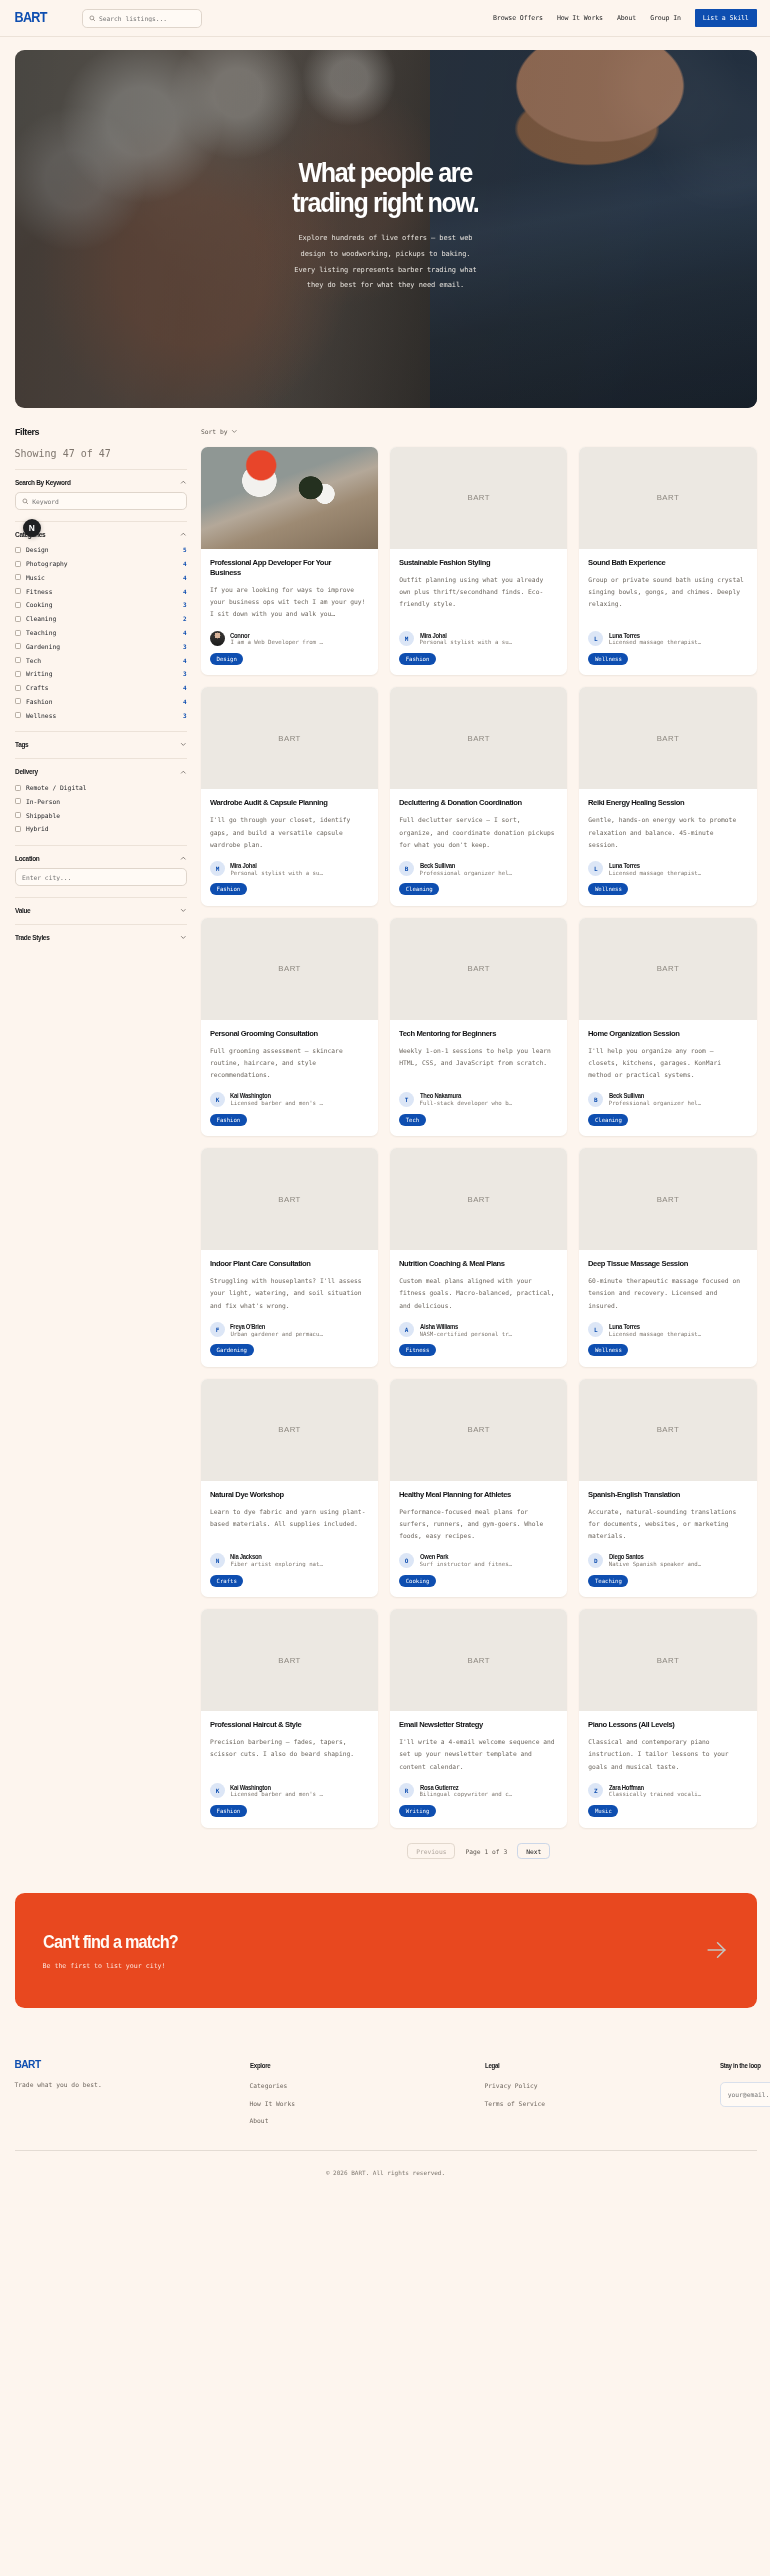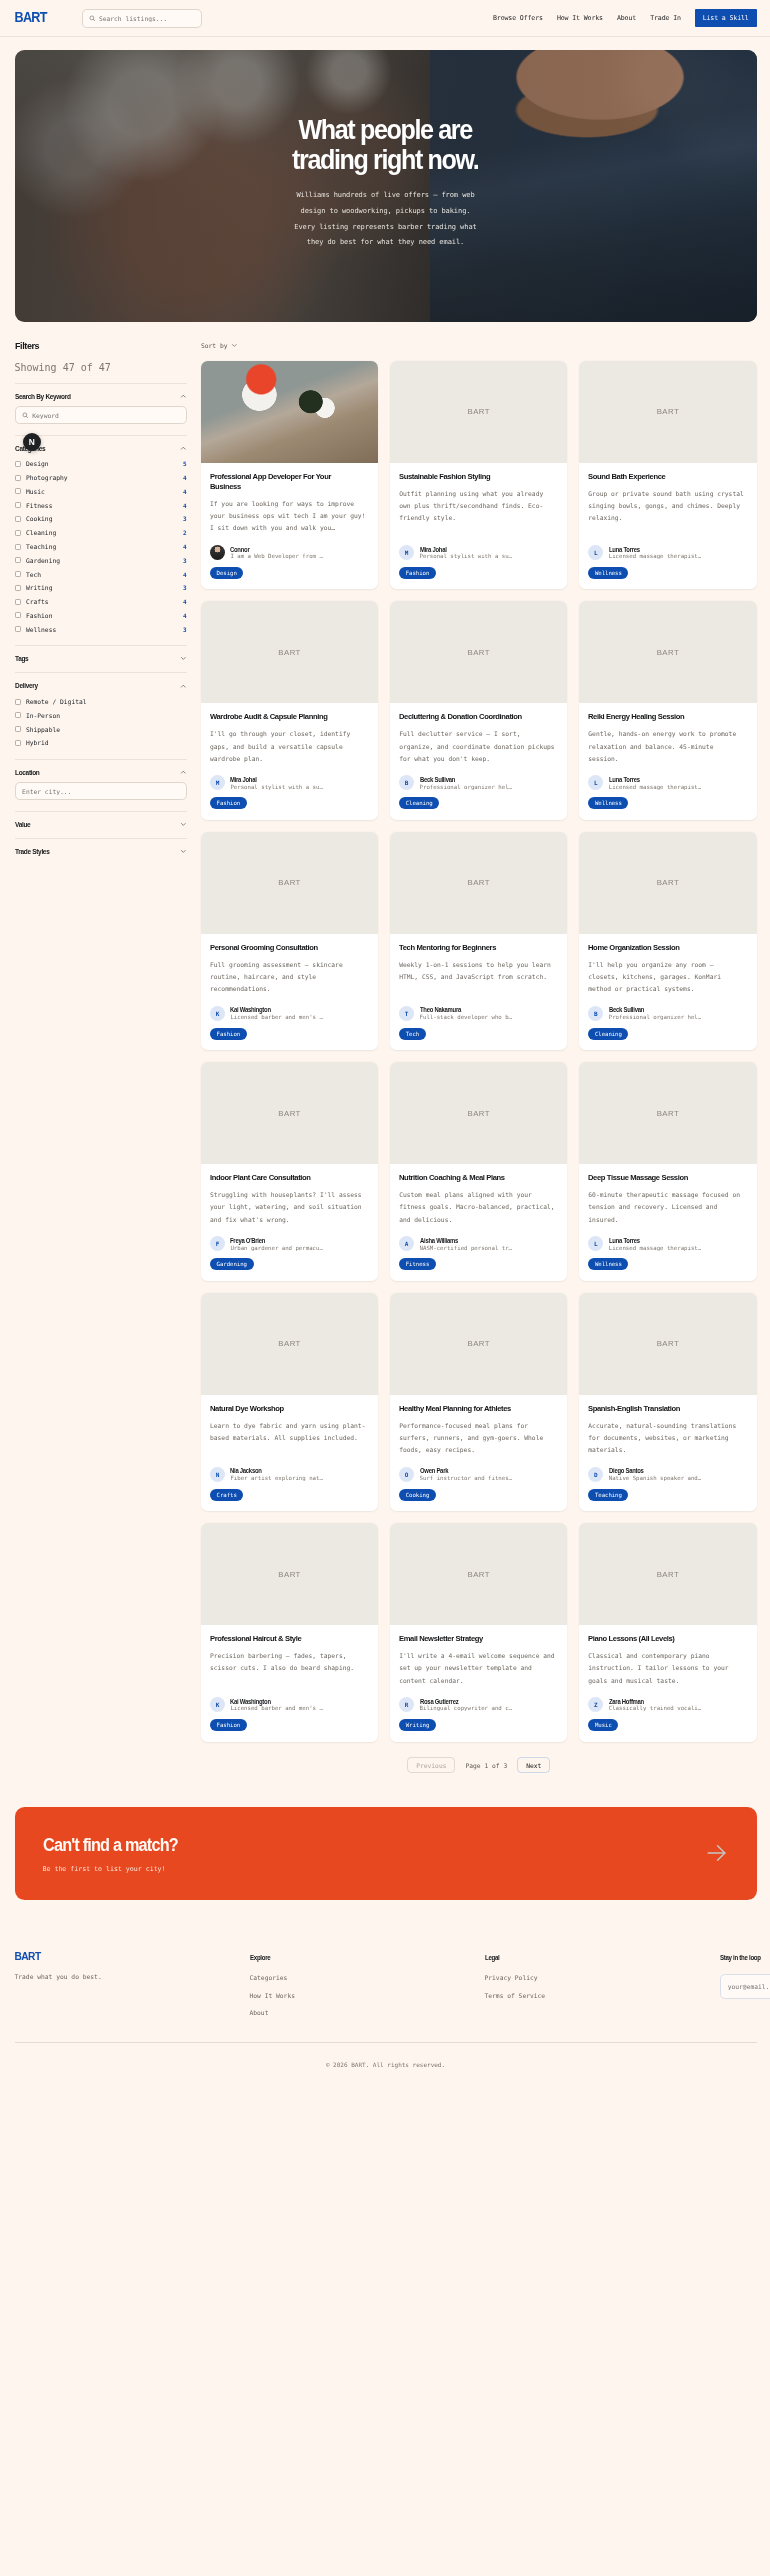--- a/index.html
+++ b/index.html
@@ -32,21 +32,21 @@
   nav.mainnav{margin-left:auto;display:flex;align-items:center;gap:14px;}
   nav.mainnav a{font-size:6.6px;color:#1d1e20;text-decoration:none;letter-spacing:-.02em;}
   .btn-primary{
     background:#0e4eb0;color:#fff;font-size:6.6px;border:0;border-radius:1px;
     padding:4.8px 7.8px;cursor:pointer;letter-spacing:-.02em;
     font-family:"DejaVu Sans Mono","Liberation Mono",monospace;
   }
 
   
   .hero{
-    margin:12.6px 14.5px 0;height:272px;border-radius:9.6px;position:relative;overflow:hidden;
+    margin:12.6px 14.5px 0;height:358px;border-radius:9.6px;position:relative;overflow:hidden;
     background:
       radial-gradient(circle at 17% 20%, rgba(215,215,210,.55) 0 5%, transparent 12%),
       radial-gradient(circle at 30% 12%, rgba(225,222,215,.5) 0 4%, transparent 11%),
       radial-gradient(circle at 8% 36%, rgba(200,200,198,.4) 0 4%, transparent 10%),
       radial-gradient(circle at 45% 8%, rgba(230,228,222,.45) 0 3.5%, transparent 9%),
       radial-gradient(circle at 88% 10%, rgba(235,233,228,.5) 0 4%, transparent 10%),
       radial-gradient(circle at 96% 24%, rgba(220,218,212,.45) 0 4%, transparent 10%),
       radial-gradient(circle at 24% 62%, rgba(150,95,70,.5) 0 12%, transparent 26%),
       radial-gradient(circle at 10% 78%, rgba(90,70,60,.55) 0 14%, transparent 30%),
       radial-gradient(circle at 44% 40%, rgba(120,85,70,.40) 0 11%, transparent 24%),
@@ -145,21 +145,21 @@
   }
 
   
   .pager{display:flex;align-items:center;justify-content:center;gap:10.2px;margin:15.7px 0 0;}
   .pbtn{font-size:6.3px;border:0.6px solid #e2d8cd;background:transparent;border-radius:4.2px;padding:3.6px 7.8px;color:#b0a79e;cursor:pointer;font-family:"DejaVu Sans Mono","Liberation Mono",monospace;}
   .pbtn.on{color:#16181a;border-color:#ccd7e8;}
   .pinfo{font-size:6.3px;color:#5e5851;}
 
   
   .cta{
-    margin:34px 14.5px 0;height:93px;background:#e8481f;border-radius:9.6px;
+    margin:34px 14.5px 0;height:115px;background:#e8481f;border-radius:9.6px;
     display:flex;align-items:center;padding:4px 28px;position:relative;
   }
   .cta h2{
     font-family:"Liberation Sans","DejaVu Sans",sans-serif;font-weight:bold;font-size:17.5px;
     color:#fffaf5;letter-spacing:-.05em;transform:scaleX(.93);transform-origin:left;
   }
   .cta p{margin-top:8.4px;font-size:6.6px;color:#fde6dd;}
   .cta .arrow{position:absolute;right:28px;top:50%;transform:translateY(-50%);}
 
   
@@ -192,35 +192,35 @@
           <line x1="16" y1="16" x2="22" y2="22" stroke-linecap="round"></line>
       </svg>
     </span>
     <input class="searchinput" readonly="" placeholder="Search listings..." style="">
   </div>
 
   <nav class="mainnav">
     <a href="#">Browse Offers</a>
     <a href="#">How It Works</a>
     <a href="#">About</a>
-    <a href="#">Trade In</a>
+    <a href="#">Group In</a>
     <button class="btn-primary">List a Skill</button>
   </nav>
 </header>
 
 <section class="hero">
   <div class="person"></div>
   <div class="vignette"></div>
   <div class="inner">
     <h1>
       <span>What people are</span><br>
       <span>trading right now.</span>
     </h1>
     <p>
-      <span>Williams hundreds of live offers – from web</span><br>
+      <span>Explore hundreds of live offers – best web</span><br>
       <span>design to woodworking, pickups to baking.</span><br>
       <span>Every listing represents barber trading what</span><br>
       <span>they do best for what they need email.</span>
     </p>
   </div>
 </section>
 
 <div class="page">
 
   <aside>

